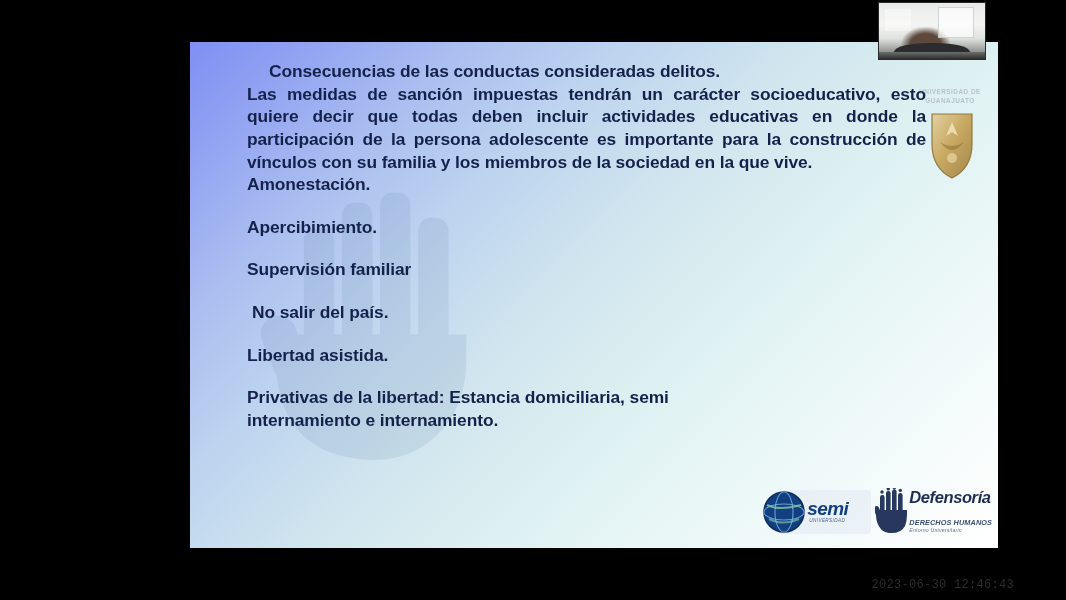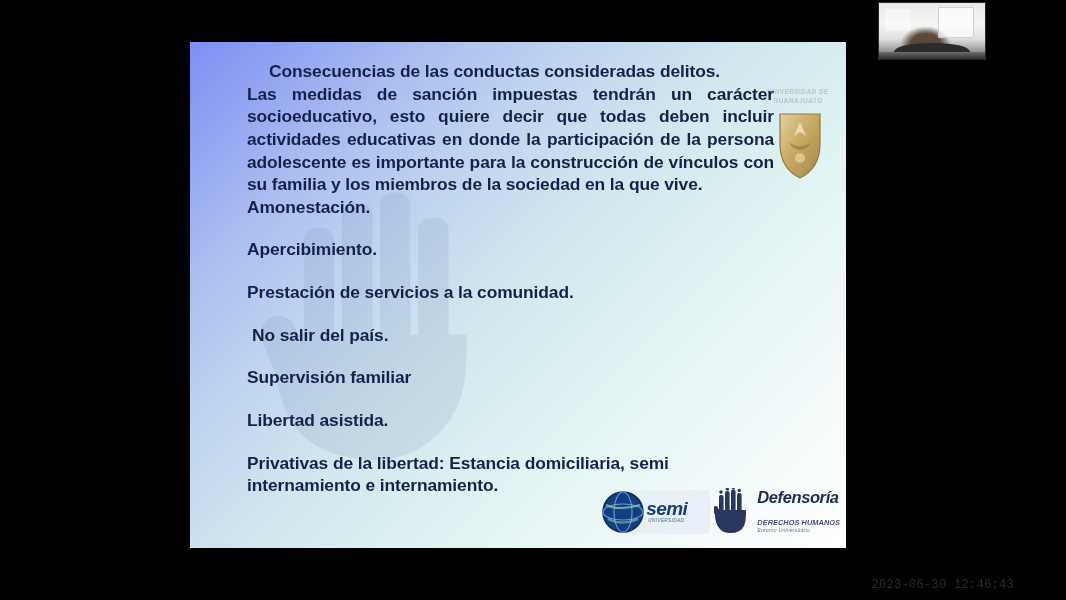--- a/index.html
+++ b/index.html
@@ -18,21 +18,21 @@
     position: absolute;
     inset: 0;
     background: #000000;
   }
 
   
   #slide {
     position: absolute;
     left: 190px;
     top: 42px;
-    width: 656px;
+    width: 808px;
     height: 506px;
     overflow: hidden;
     background:
       linear-gradient(135deg,
         #7f8ff4 0%,
         #8fa0f2 8%,
         #a9bdf0 20%,
         #bcd2ef 32%,
         #cfe4ee 46%,
         #dcf0f1 60%,
@@ -148,21 +148,21 @@
     top: 28px;
     font-size: 4.6px;
     color: #4a6somewhere;
     color: #4a648c;
     letter-spacing: 0.4px;
   }
 
   #defensoria-logo {
     display: flex;
     align-items: center;
-    gap: 9px;
+    gap: 0;
   }
   #def-hand { width: 34px; height: 46px; }
   #def-text { line-height: 1; }
   #def-title {
     font-size: 16.5px;
     font-weight: bold;
     color: #1d2d52;
     letter-spacing: -0.4px;
   }
   #def-sub1 {
@@ -284,25 +284,24 @@
 
       <div class="para para-first-line-indent">Consecuencias de las conductas consideradas delitos.</div>
 
       <div class="para">Las medidas de sanción impuestas tendrán un carácter socioeducativo, esto quiere decir que todas deben incluir actividades educativas en donde la participación de la persona adolescente es importante para la construcción de vínculos con su familia y los miembros de la sociedad en la que vive.</div>
 
 
       <div class="item tight">Amonestación.</div>
 
       <div class="item">Apercibimiento.</div>
 
-      <div class="item">Prestación de servicios a la comunidad.</div>
+
+      <div class="item">Supervisión familiar</div>
 
       <div class="item lead-space">No salir del país.</div>
-
-      <div class="item">Supervisión familiar</div>
 
       <div class="item">Libertad asistida.</div>
 
       <div class="item">Privativas de la libertad: Estancia domiciliaria, semi</div>
 
       <div class="wrapline">internamiento e internamiento.</div>
     </div>
 
     <div id="logo-strip">
 

